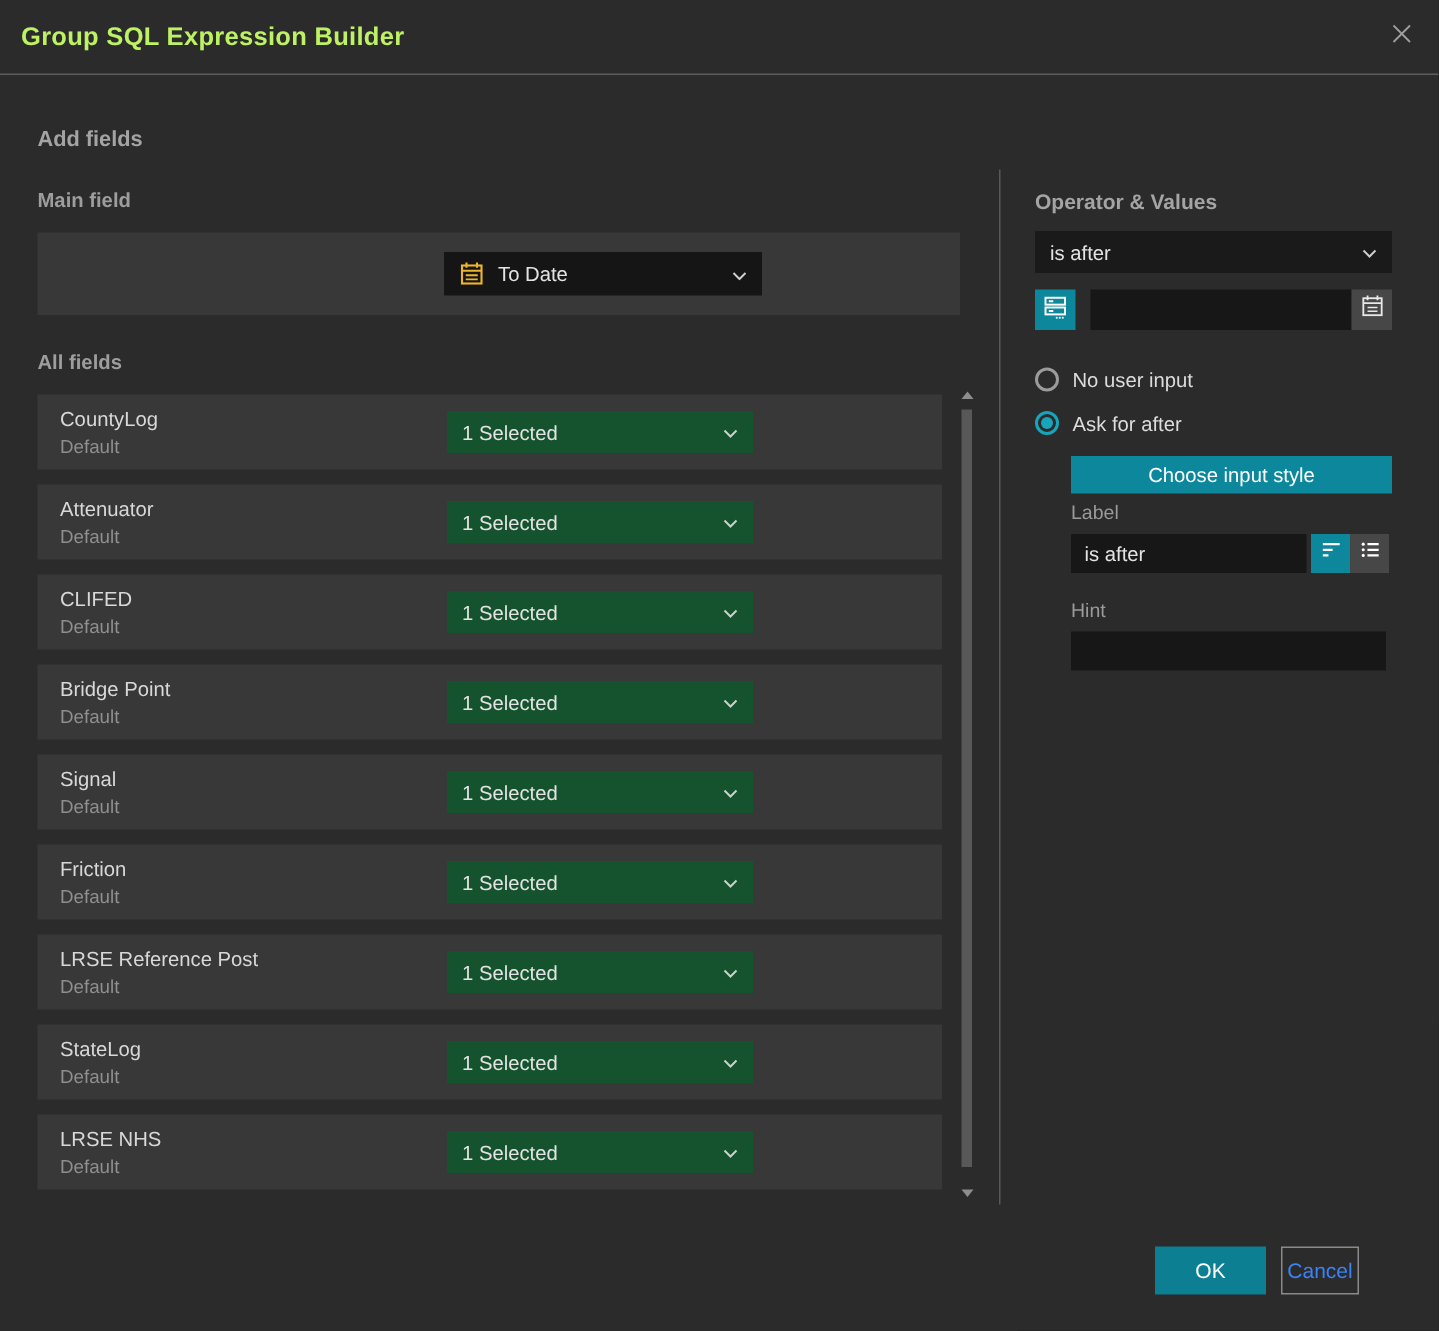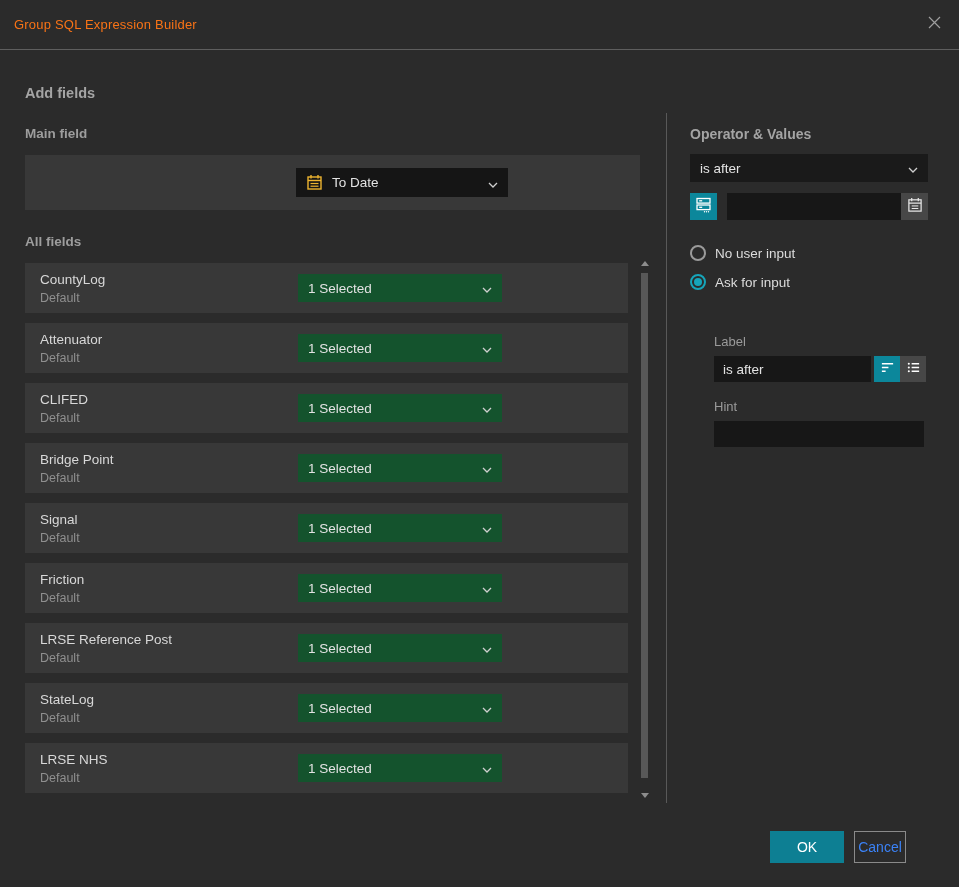--- a/index.html
+++ b/index.html
@@ -4,21 +4,21 @@
 <style>
   html,body{margin:0;padding:0;background:#262626;}
   .dialog{
     position:relative;width:959px;height:887px;background:#2b2b2b;
     font-family:"Liberation Sans",sans-serif;overflow:hidden;
   }
   
   .header{position:absolute;left:0;top:0;width:100%;height:50px;
     border-bottom:1px solid #5e5e5e;box-sizing:border-box;
     display:flex;align-items:center;justify-content:space-between;padding:0 16px 0 14px;}
-  .title{color:#f97316;font-size:13px;font-weight:400;letter-spacing:.2px;}
+  .title{color:#bef264;font-size:17px;font-weight:700;letter-spacing:.2px;}
   .close-btn{cursor:pointer;display:flex;align-items:center;}
   
   .section-h{position:absolute;color:#a4a4a4;font-size:14px;font-weight:700;}
   .sub-h{position:absolute;color:#9d9d9d;font-size:13.5px;font-weight:700;}
   
   .select{background:#151515;display:flex;align-items:center;box-sizing:border-box;
     padding:0 10px;cursor:pointer;}
   .select-text{color:#e3e3e3;font-size:13.5px;flex:1;white-space:nowrap;overflow:hidden;}
   .chev{flex:none;margin-left:6px;}
   .txt-input{background:#171717;border:none;outline:none;color:#e3e3e3;
@@ -277,23 +277,24 @@
       </svg>
     </span>
   </div>
 
   <div class="radio-row" style="top:245px;">
     <div class="radio"></div>
     <div class="radio-label">No user input</div>
   </div>
   <div class="radio-row" style="top:274px;">
     <div class="radio sel"></div>
-    <div class="radio-label">Ask for input</div>
-  </div>
-
+    <div class="radio-label">Ask for after</div>
+  </div>
+
+  <div class="choose-btn">Choose input style</div>
 
   <div class="cap" style="left:714px;top:334px;">Label</div>
   <input class="txt-input label-input" value="is after" style="">
   <div class="tog tog-text">
     <span>
       <svg width="15" height="15" viewBox="0 0 16 16">
         <line x1="2" y1="4" x2="14" y2="4" stroke="#fff" stroke-width="1.6"></line>
         <line x1="2" y1="8" x2="9" y2="8" stroke="#fff" stroke-width="1.6"></line>
         <line x1="2" y1="12" x2="6" y2="12" stroke="#fff" stroke-width="1.6"></line>
       </svg>

